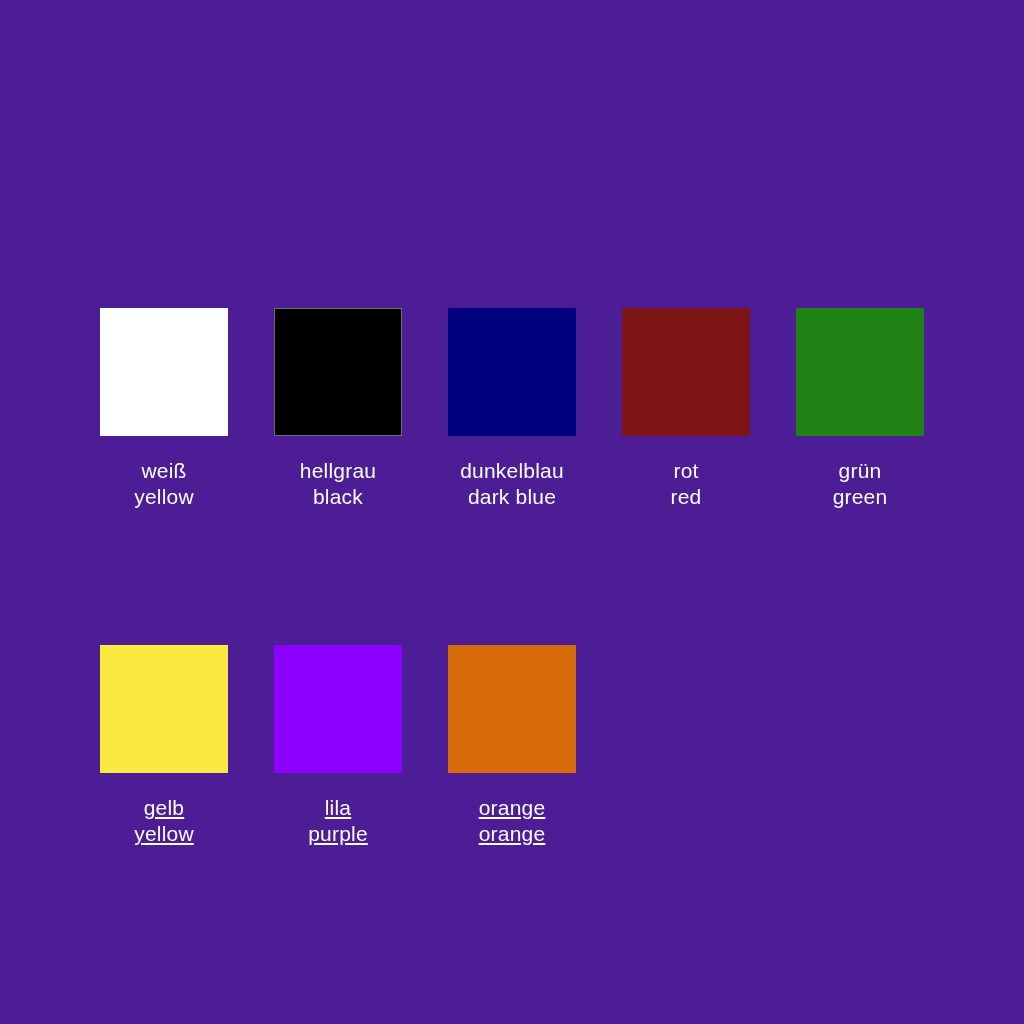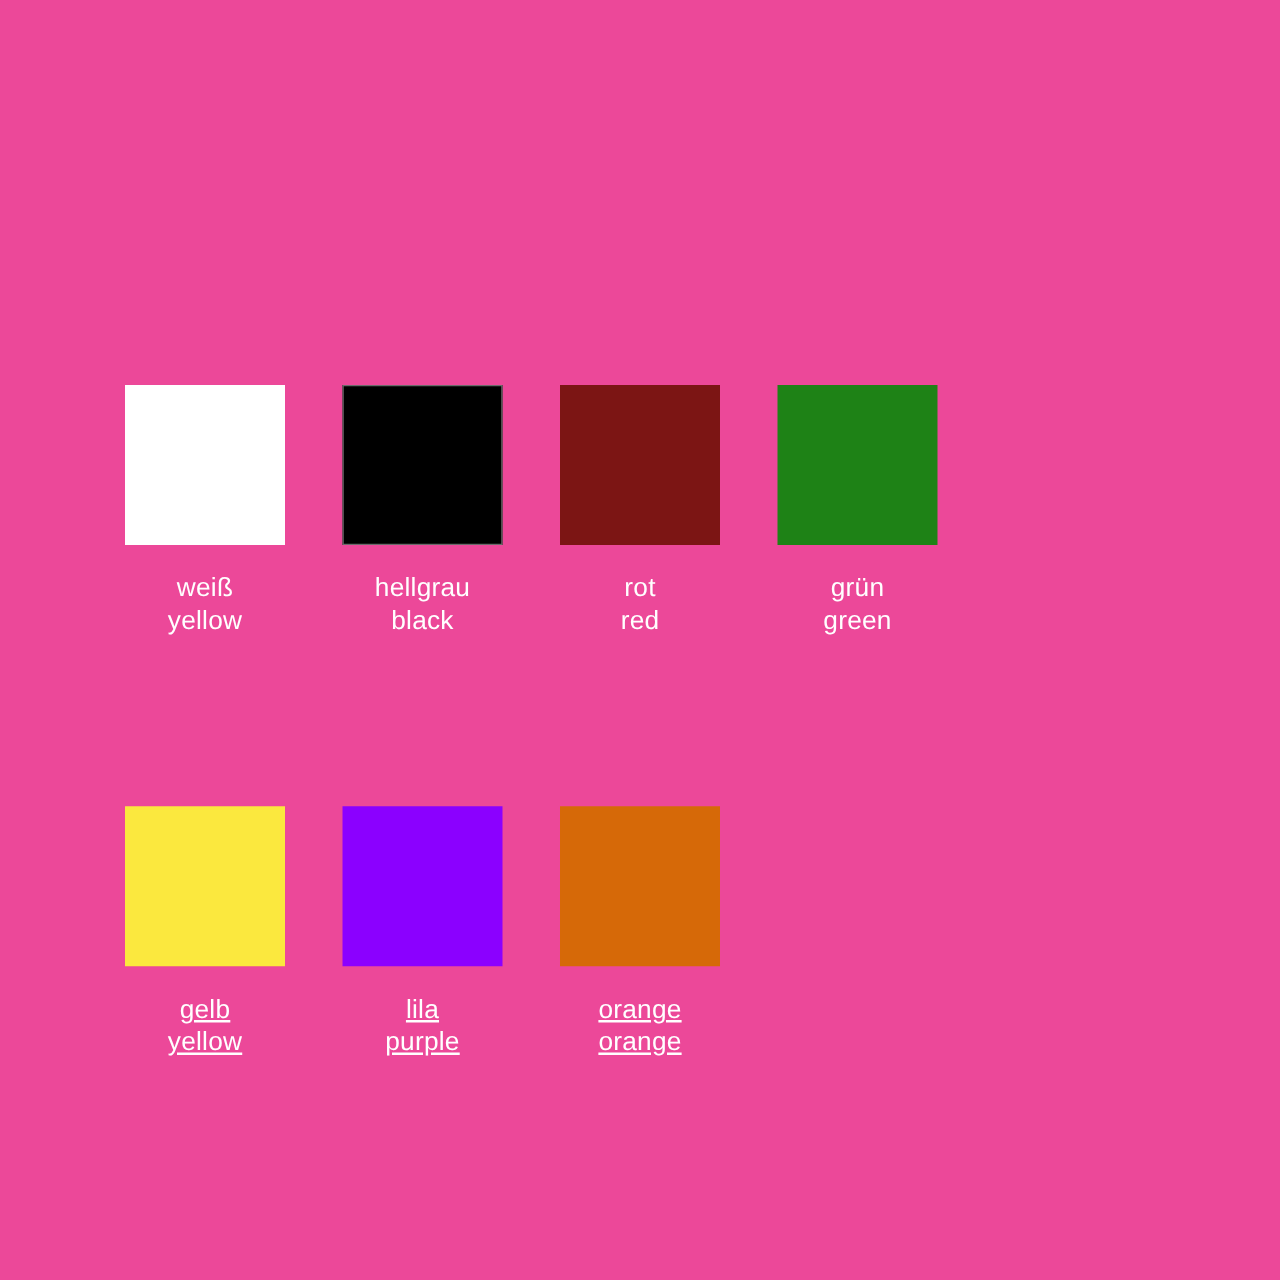--- a/index.html
+++ b/index.html
@@ -17,21 +17,21 @@
     color:#ffffff;
     position:relative;
   }
 
   #swatch-board {
     position:absolute;
     left:0;
     top:0;
     width:1024px;
     height:1024px;
-    background:#ec4899;
+    background:#4c1d95;
     display:flex;
     flex-direction:column;
     justify-content:flex-start;
     align-items:center;
     padding-top:308px;
   }
 
   .swatch-row {
     display:grid;
     grid-template-columns:repeat(5, 174px);
@@ -91,20 +91,27 @@
     </div>
 
     <div class="swatch-cell">
       <div class="swatch-chip outlined" style="background-color: rgb(0, 0, 0); border-color: rgb(107, 107, 107);"></div>
       <div class="swatch-labels">
         <span class="label-de">hellgrau</span>
         <span class="label-en">black</span>
       </div>
     </div>
 
+    <div class="swatch-cell">
+      <div class="swatch-chip" style="background-color: rgb(0, 0, 127);"></div>
+      <div class="swatch-labels">
+        <span class="label-de">dunkelblau</span>
+        <span class="label-en">dark blue</span>
+      </div>
+    </div>
 
     <div class="swatch-cell">
       <div class="swatch-chip" style="background-color: rgb(124, 21, 20);"></div>
       <div class="swatch-labels">
         <span class="label-de">rot</span>
         <span class="label-en">red</span>
       </div>
     </div>
 
     <div class="swatch-cell">

